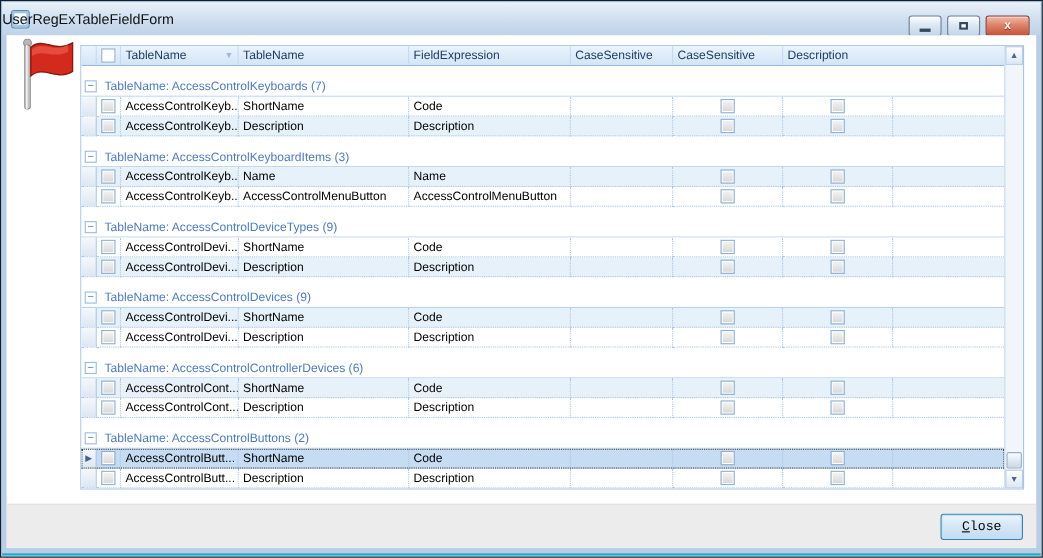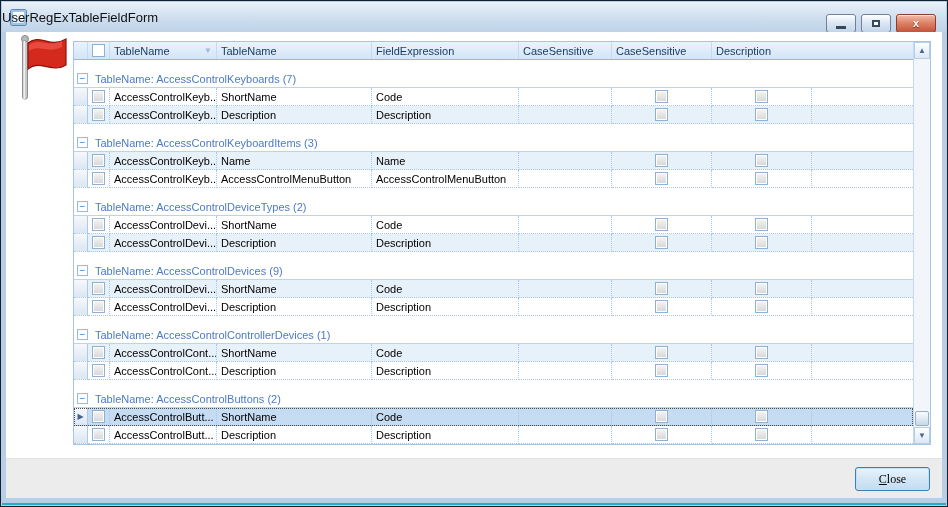--- a/index.html
+++ b/index.html
@@ -125,21 +125,21 @@
 
   
   .button-bar {
     position:absolute; left:0; right:0; bottom:0; height:40px;
     background:#ECECEC; border-top:1px solid #E2E2E2;
   }
   .close-btn {
     position:absolute; right:12px; top:8px; width:75px; height:24px;
     background:linear-gradient(#ECF4FB, #D5E7F6 45%, #C3DCF1);
     border:1px solid #3C7FB1; border-radius:3px;
-    font-family:Liberation Serif, serif; font-size:12px; color:#000;
+    font-family:Liberation Mono, monospace; font-size:12px; color:#000;
     box-shadow:inset 0 0 0 1px #C0E2F8;
   }
   .close-btn span { display:block; }
   .close-btn span::first-letter { text-decoration:underline; }
 </style>
 </head>
 <body>
 
 <div class="window">
 
@@ -273,21 +273,21 @@
                 <div class="cb gray"></div>
               </div>
               <div class="dc center">
                 <div class="cb gray"></div>
               </div>
               <div class="dc"></div>
             </div>
             <div class="grp-gap"></div>
             <div class="grp-hdr">
               <div class="collapse-btn">−</div>
-              <div class="">TableName: AccessControlDeviceTypes (2)</div>
+              <div class="">TableName: AccessControlDeviceTypes (9)</div>
             </div>
             <div class="gr drow">
               <div class="dc rh"></div>
               <div class="dc center">
                 <div class="cb gray"></div>
               </div>
               <div class="dc">AccessControlDevi...</div>
               <div class="dc">ShortName</div>
               <div class="dc">Code</div>
               <div class="dc"></div>
@@ -351,21 +351,21 @@
                 <div class="cb gray"></div>
               </div>
               <div class="dc center">
                 <div class="cb gray"></div>
               </div>
               <div class="dc"></div>
             </div>
             <div class="grp-gap"></div>
             <div class="grp-hdr">
               <div class="collapse-btn">−</div>
-              <div class="">TableName: AccessControlControllerDevices (1)</div>
+              <div class="">TableName: AccessControlControllerDevices (6)</div>
             </div>
             <div class="gr drow alt">
               <div class="dc rh"></div>
               <div class="dc center">
                 <div class="cb gray"></div>
               </div>
               <div class="dc">AccessControlCont...</div>
               <div class="dc">ShortName</div>
               <div class="dc">Code</div>
               <div class="dc"></div>

